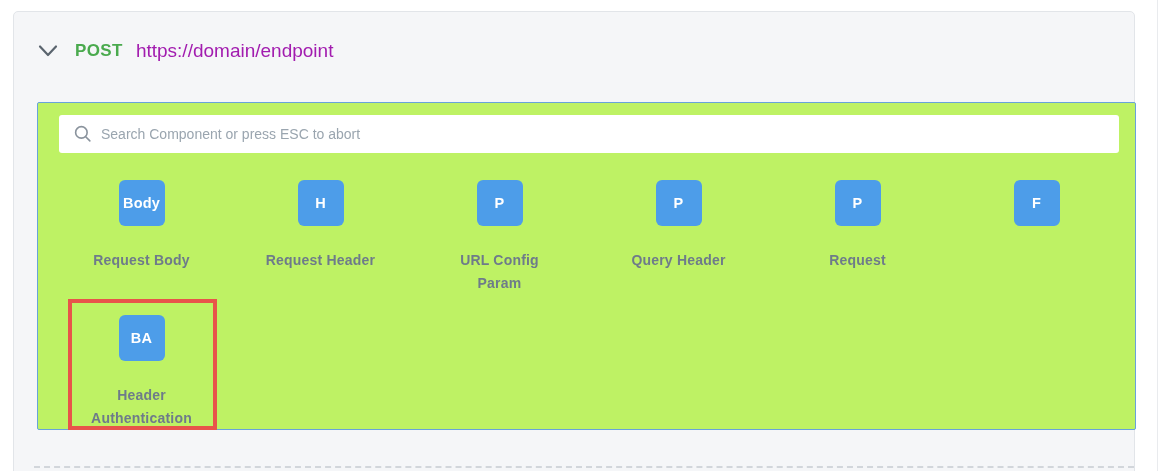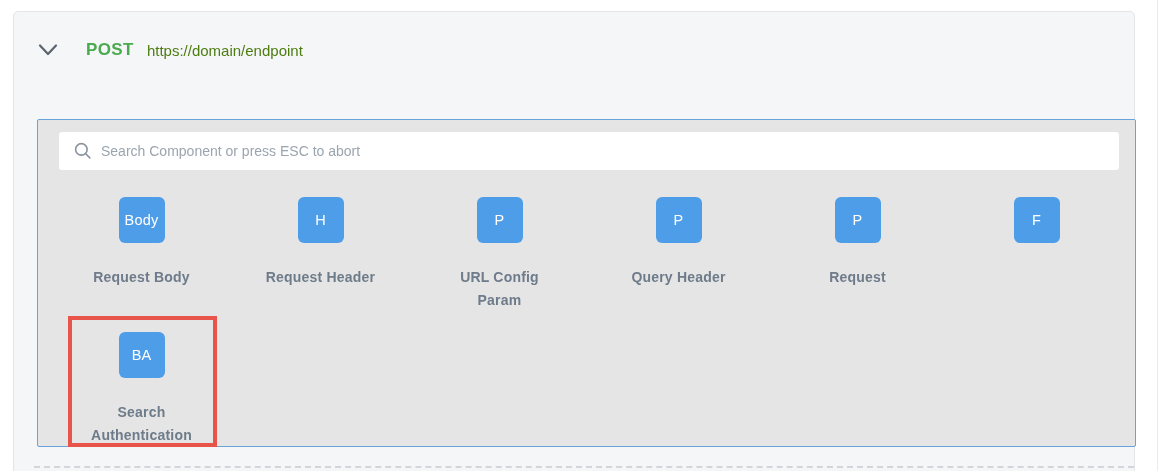--- a/index.html
+++ b/index.html
@@ -21,33 +21,33 @@
     border-radius:5px;
   }
   .card-header {
     display:flex; align-items:center;
     padding:28px 0 0 24px;
   }
   .chevron {
     width:20px; height:14px; color:#5a646e; display:inline-flex; cursor:pointer;
   }
   .method {
-    margin-left:28px;
+    margin-left:17px;
     font-size:17px; font-weight:bold; letter-spacing:0.4px;
     color:#4aaa4e;
   }
   .url {
     margin-left:13px;
-    font-size:15px;
-    color:#4d7c0f;
+    font-size:19px;
+    color:#a21caf;
   }
   .panel {
-    position:absolute; left:23px; top:107px;
+    position:absolute; left:23px; top:90px;
     width:1099px; height:328px; box-sizing:border-box;
-    background:#e5e5e5;
+    background:#bef264;
     border:1px solid #68a3da;
     border-radius:2px;
   }
   .search-wrap { position:relative; margin:12px 16px 0 21px; }
   .search-input {
     width:100%; height:38px; box-sizing:border-box;
     border:none; outline:none; border-radius:3px;
     background:#ffffff;
     padding:0 12px 0 42px;
     font-family:"Liberation Sans", sans-serif;
@@ -66,21 +66,21 @@
   .cell {
     width:16.6667%; box-sizing:border-box;
     display:flex; flex-direction:column; align-items:center;
     height:135px;
     cursor:pointer;
   }
   .cell.row2 { height:auto;align-items:center; }
   .badge {
     width:46px; height:46px; border-radius:6px;
     background:#4d9de9; color:#ffffff;
-    font-size:14.5px; font-weight:normal; letter-spacing:0.2px;
+    font-size:14.5px; font-weight:bold; letter-spacing:0.2px;
     display:flex; align-items:center; justify-content:center;
     flex:none;
   }
   .cell-label {
     margin-top:23px;
     font-size:14px; font-weight:bold; letter-spacing:0.2px;
     color:#6e7b8a; text-align:center;
     line-height:23px;
     white-space:pre-line;
   }
@@ -145,21 +145,21 @@
       <div class="cell">
         <div class="badge">P</div>
         <div class="cell-label">Request</div>
       </div>
       <div class="cell">
         <div class="badge">F</div>
       </div>
 
       <div class="cell row2">
         <div class="badge">BA</div>
-        <div class="cell-label">Search
+        <div class="cell-label">Header
 Authentication</div>
       </div>
     </div>
 
     <div class="highlight-box"></div>
   </div>
 
   <div class="dashed-divider"></div>
 </div>
 

